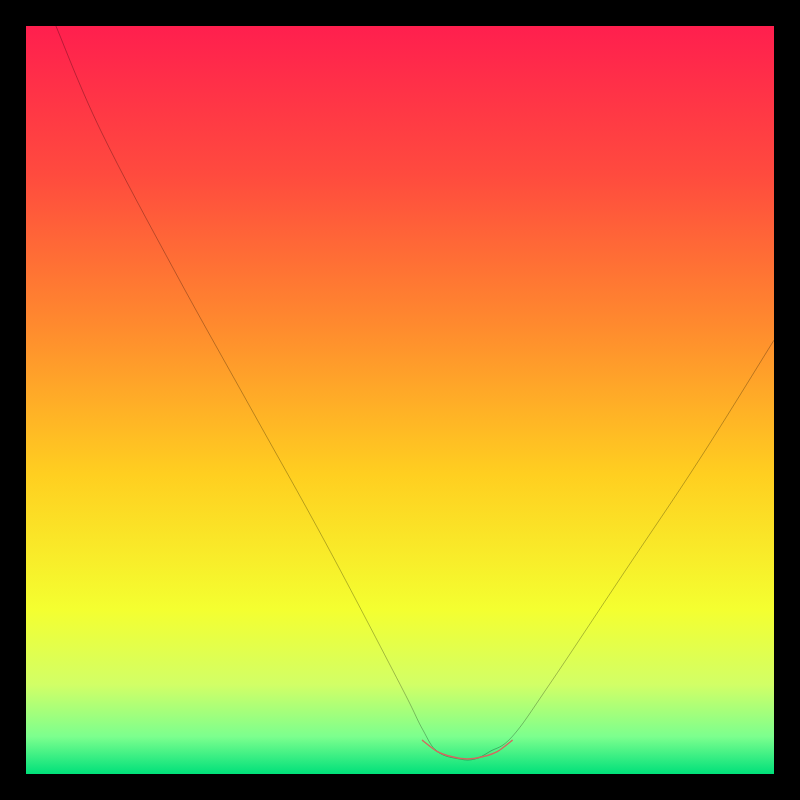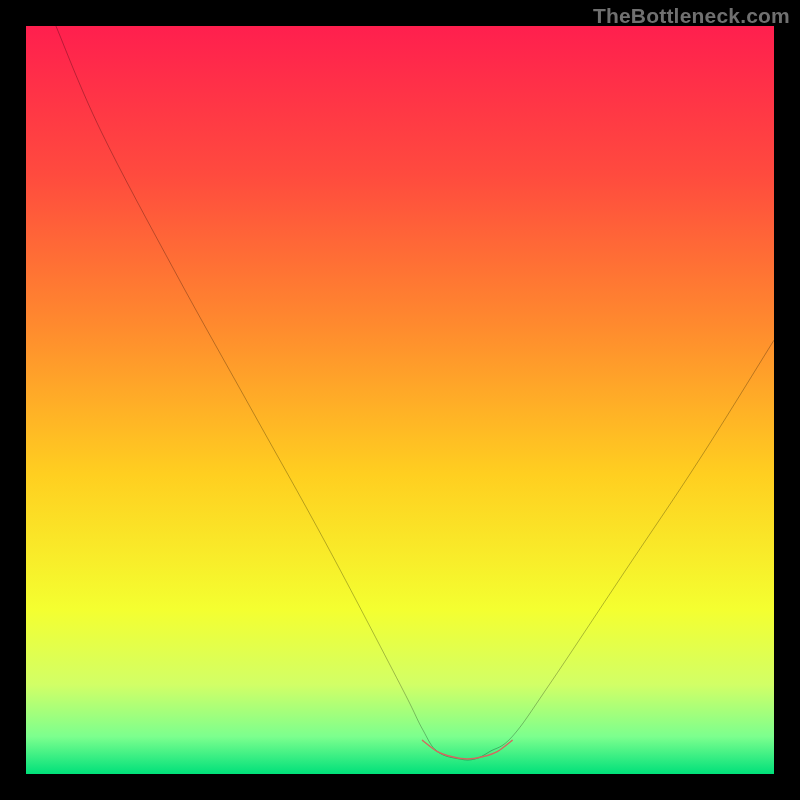--- a/index.html
+++ b/index.html
@@ -42,21 +42,20 @@
     position: absolute;
     inset: 0;
     width: 100%;
     height: 100%;
   }
 </style>
 </head>
 <body>
 
 <div class="frame">
-  <div class="watermark">TheBottleneck.com</div>
 
   <div class="plot-area">
     <svg class="gradient" viewBox="0 0 100 100" preserveAspectRatio="none">
       <defs>
         <linearGradient id="bg" x1="0" y1="0" x2="0" y2="1">
             <stop offset="0%" stop-color="#ff1f4e"></stop>
             <stop offset="20%" stop-color="#ff4b3e"></stop>
             <stop offset="40%" stop-color="#ff8a2e"></stop>
             <stop offset="60%" stop-color="#ffcf20"></stop>
             <stop offset="78%" stop-color="#f4ff30"></stop>

